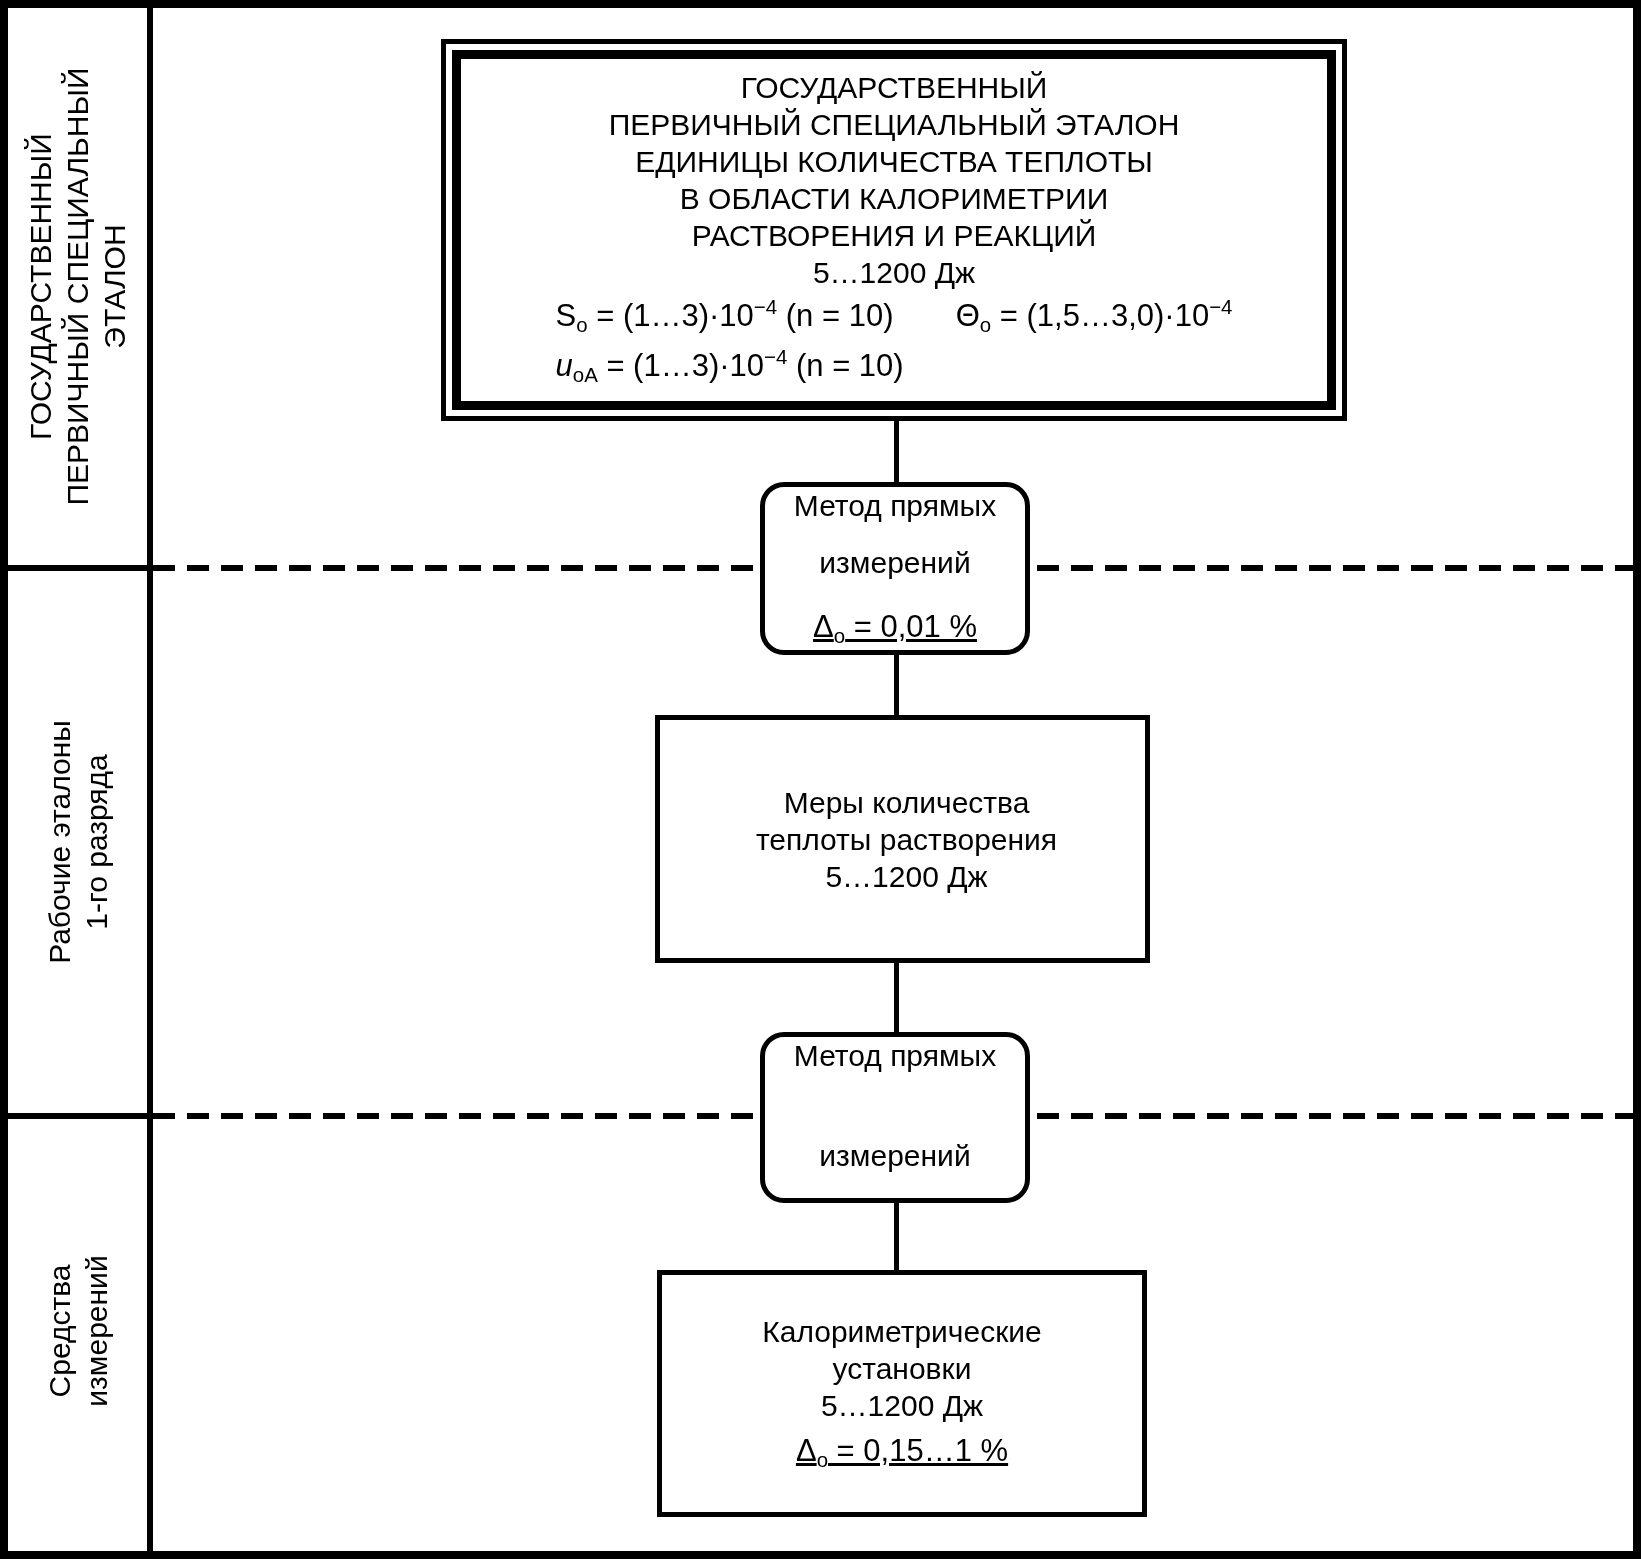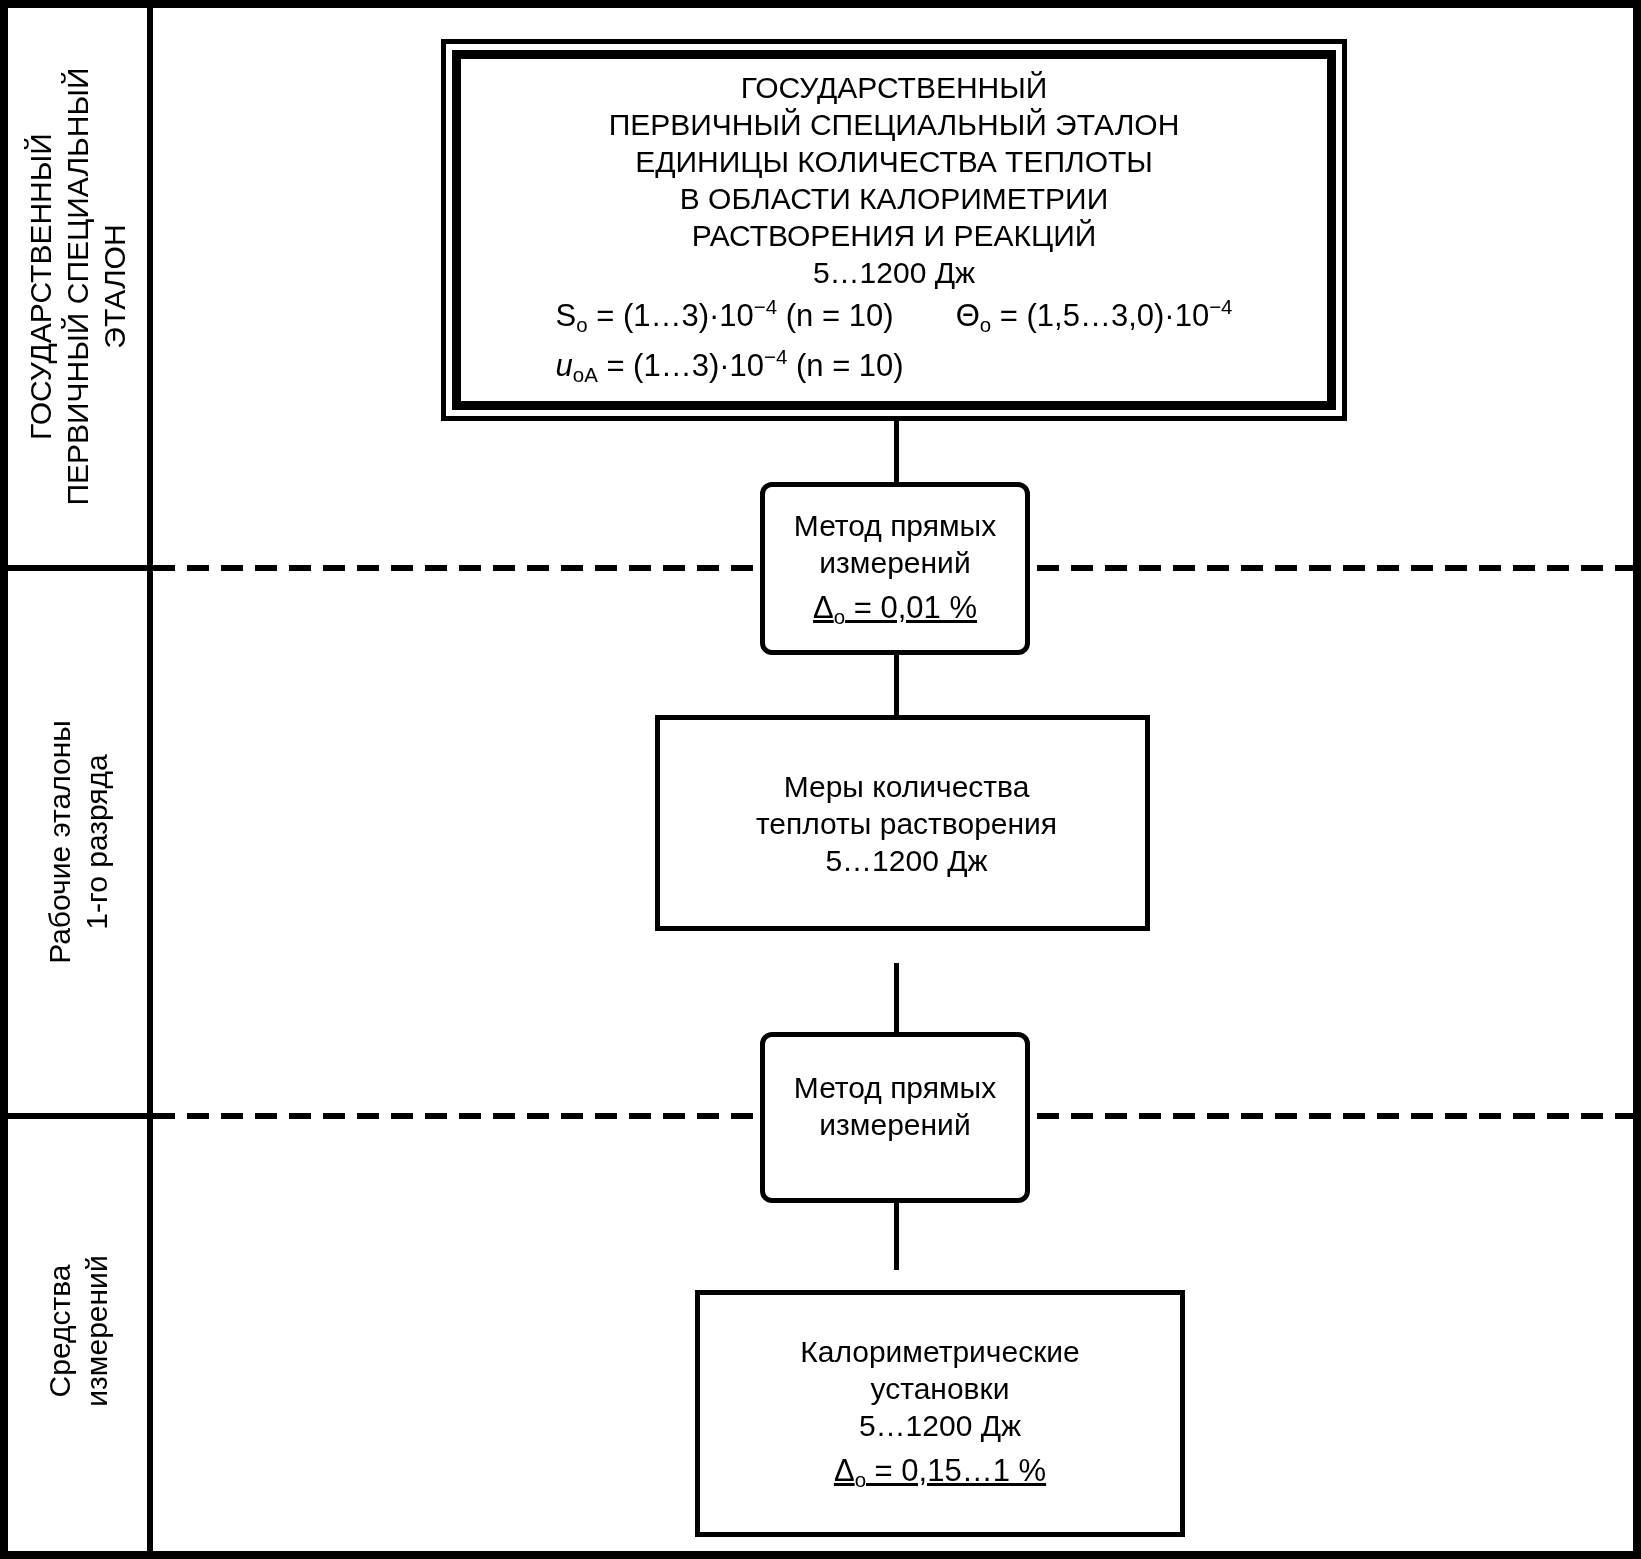--- a/index.html
+++ b/index.html
@@ -42,25 +42,25 @@
   .c2 { top: 655px;  height: 60px; }
   .c3 { top: 963px;  height: 69px; }
   .c4 { top: 1203px; height: 67px; }
 
   
   .box {
     position: absolute; background: #fff; border: 5px solid #000; z-index: 2;
     display: flex; flex-direction: column; align-items: center; justify-content: center;
     text-align: center; font-size: 30px; line-height: 37px;
   }
-  .rounded { border-radius: 12px; }
+  .rounded { border-radius: 24px; justify-content: space-between; }
   .method1 { left: 760px; top: 482px;  width: 270px; height: 173px; }
-  .measures { left: 655px; top: 715px; width: 495px; height: 216px; padding-left: 8px; }
+  .measures { left: 655px; top: 715px; width: 495px; height: 248px; padding-left: 8px; }
   .method2 { left: 760px; top: 1032px; width: 270px; height: 171px; padding-bottom: 24px; }
-  .calorim { left: 695px; top: 1270px; width: 490px; height: 247px; margin-top: 20px; }
+  .calorim { left: 657px; top: 1270px; width: 490px; height: 247px; }
 
   
   .dblbox {
     position: absolute; left: 441px; top: 39px; width: 906px; height: 382px;
     border: 5px solid #000; padding: 6px; background: #fff; z-index: 2;
   }
   .dblinner {
     width: 100%; height: 100%; border: 9px solid #000;
     display: flex; flex-direction: column; align-items: center; justify-content: center;
     text-align: center; font-size: 30px; line-height: 37px;

